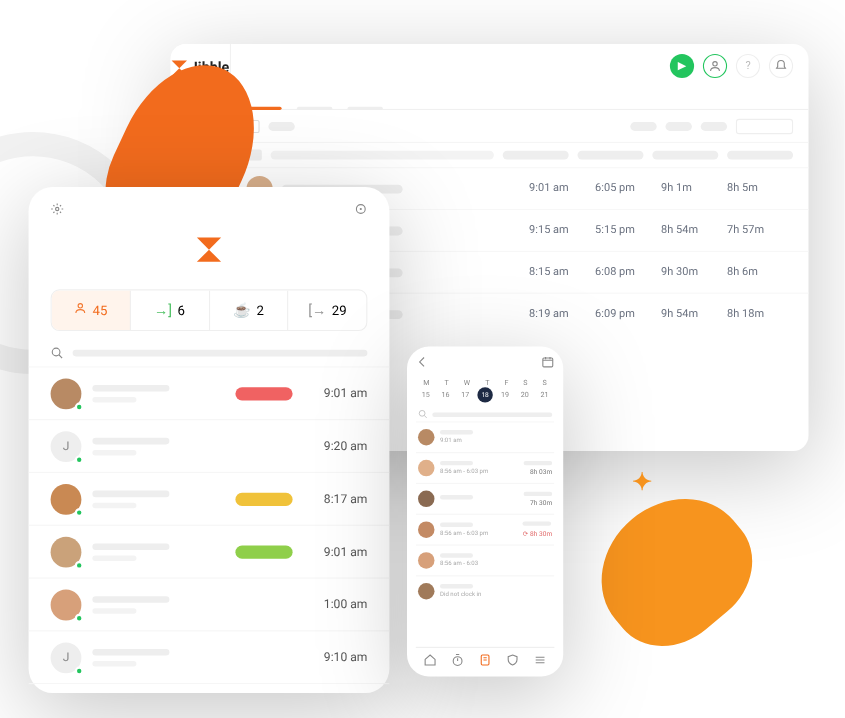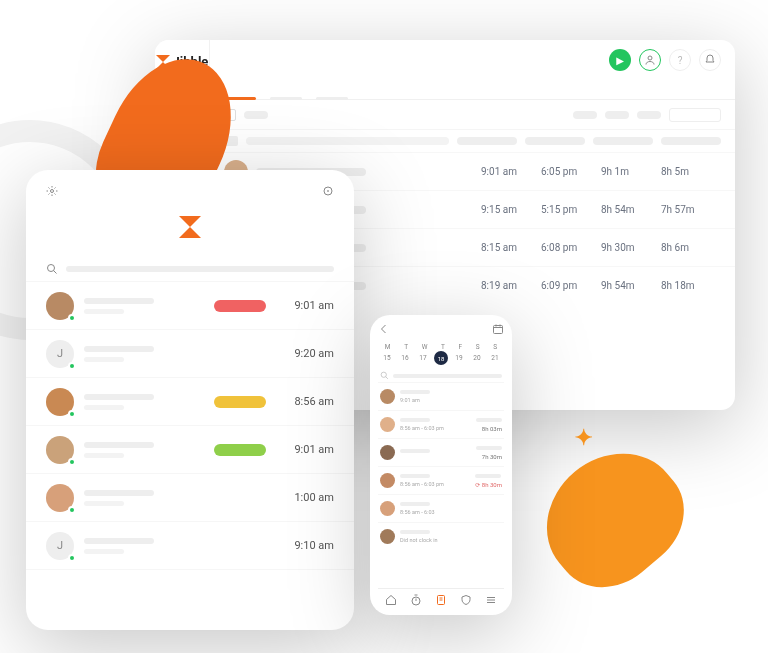--- a/index.html
+++ b/index.html
@@ -333,20 +333,43 @@
       <svg class="ico-s" viewBox="0 0 24 24">
           <circle cx="12" cy="12" r="8"></circle>
           <circle cx="12" cy="12" r="1"></circle>
         </svg>
     </span>
   </div>
   <div class="logo-big">
     <span class="hg hg-big"></span>
   </div>
 
+  <div class="stats">
+    <div class="stat active">
+      <span class="ic">
+        <svg class="ico-s" viewBox="0 0 24 24" style="stroke:#f26b1d">
+            <circle cx="12" cy="8" r="4"></circle>
+            <path d="M4 21c0-4 4-6 8-6s8 2 8 6"></path>
+          </svg>
+      </span>
+      <span>45</span>
+    </div>
+    <div class="stat">
+      <span class="ic" style="color:#3cba54">→]</span>
+      <span>6</span>
+    </div>
+    <div class="stat">
+      <span class="ic" style="color:#f2a63a">☕</span>
+      <span>2</span>
+    </div>
+    <div class="stat">
+      <span class="ic" style="color:#888">[→</span>
+      <span>29</span>
+    </div>
+  </div>
 
   <div class="search">
     <svg class="ico-s" viewBox="0 0 24 24">
         <circle cx="10" cy="10" r="7"></circle>
         <path d="M21 21l-6-6"></path>
       </svg>
     <div class="bar"></div>
   </div>
 
   <div class="list" id="tablet-list">
@@ -372,21 +395,21 @@
       </div>
       <div class="li">
         <span class="av" style="background:#c98953">
           <span class="dot"></span>
         </span>
         <span class="txt">
           <div class="l1"></div>
           <div class="l2"></div>
         </span>
         <span class="pill" style="background:#f0c23a"></span>
-        <span class="time">8:56 am</span>
+        <span class="time">8:17 am</span>
       </div>
       <div class="li">
         <span class="av" style="background:#caa27a">
           <span class="dot"></span>
         </span>
         <span class="txt">
           <div class="l1"></div>
           <div class="l2"></div>
         </span>
         <span class="pill" style="background:#8fcf4a"></span>

